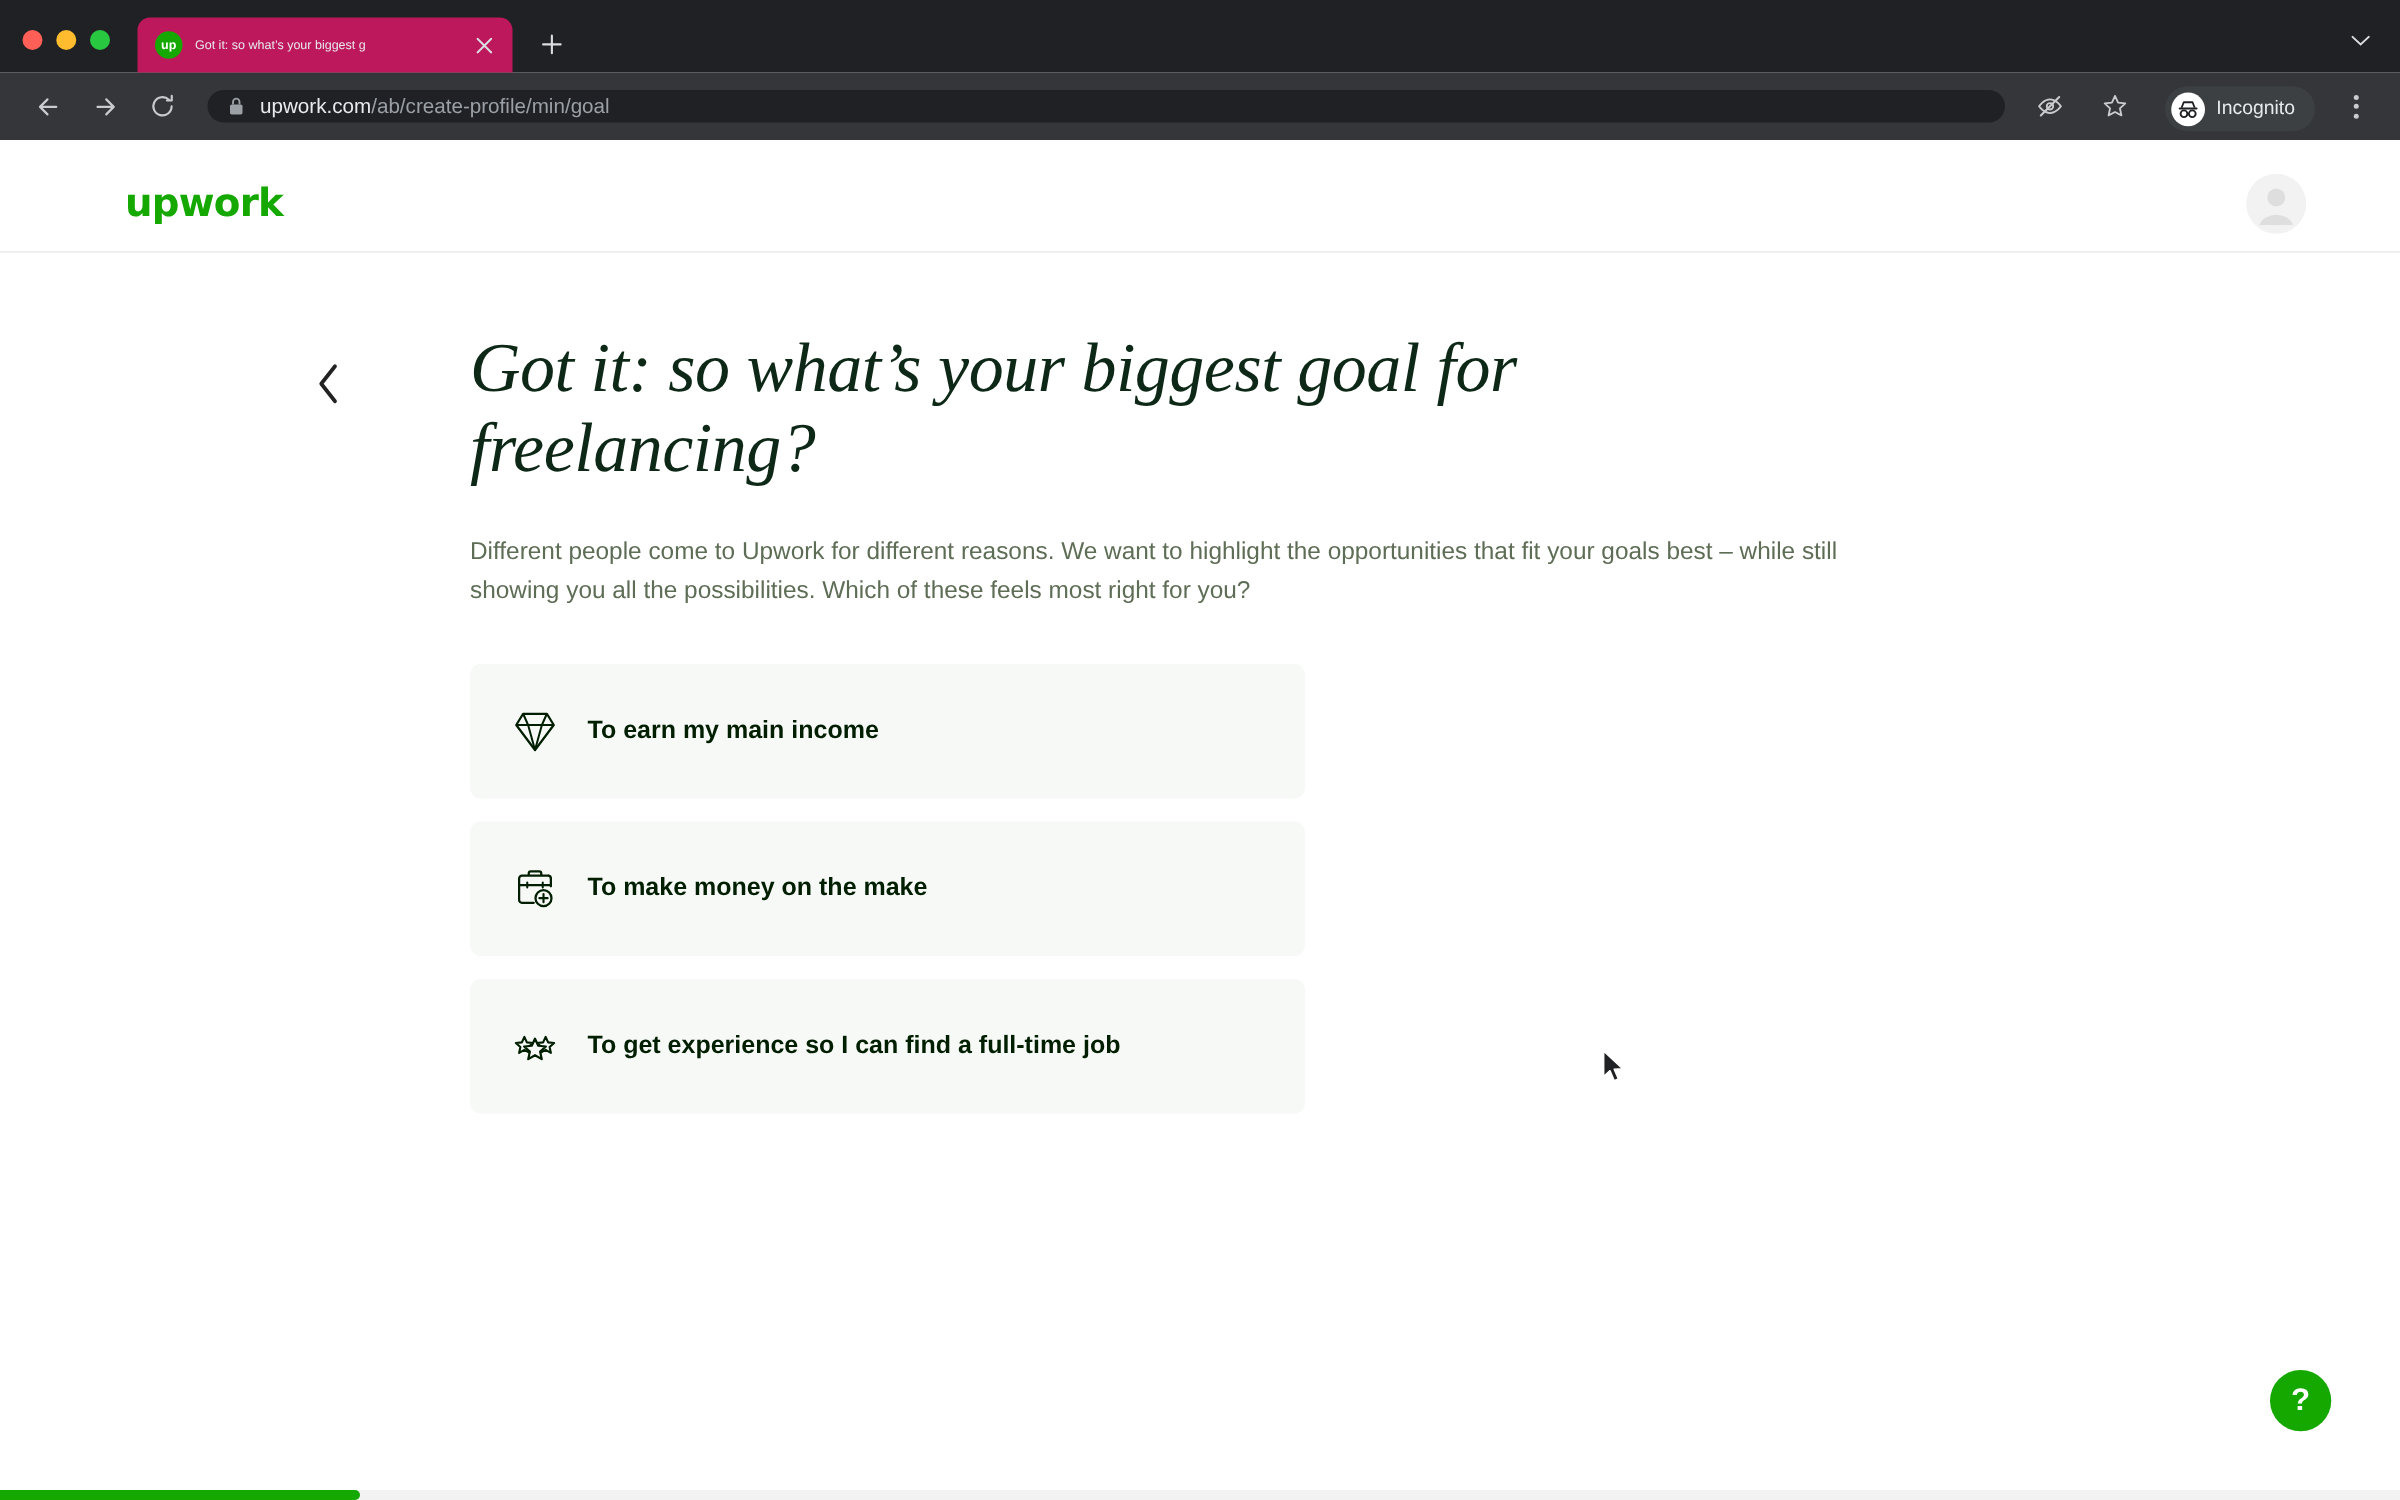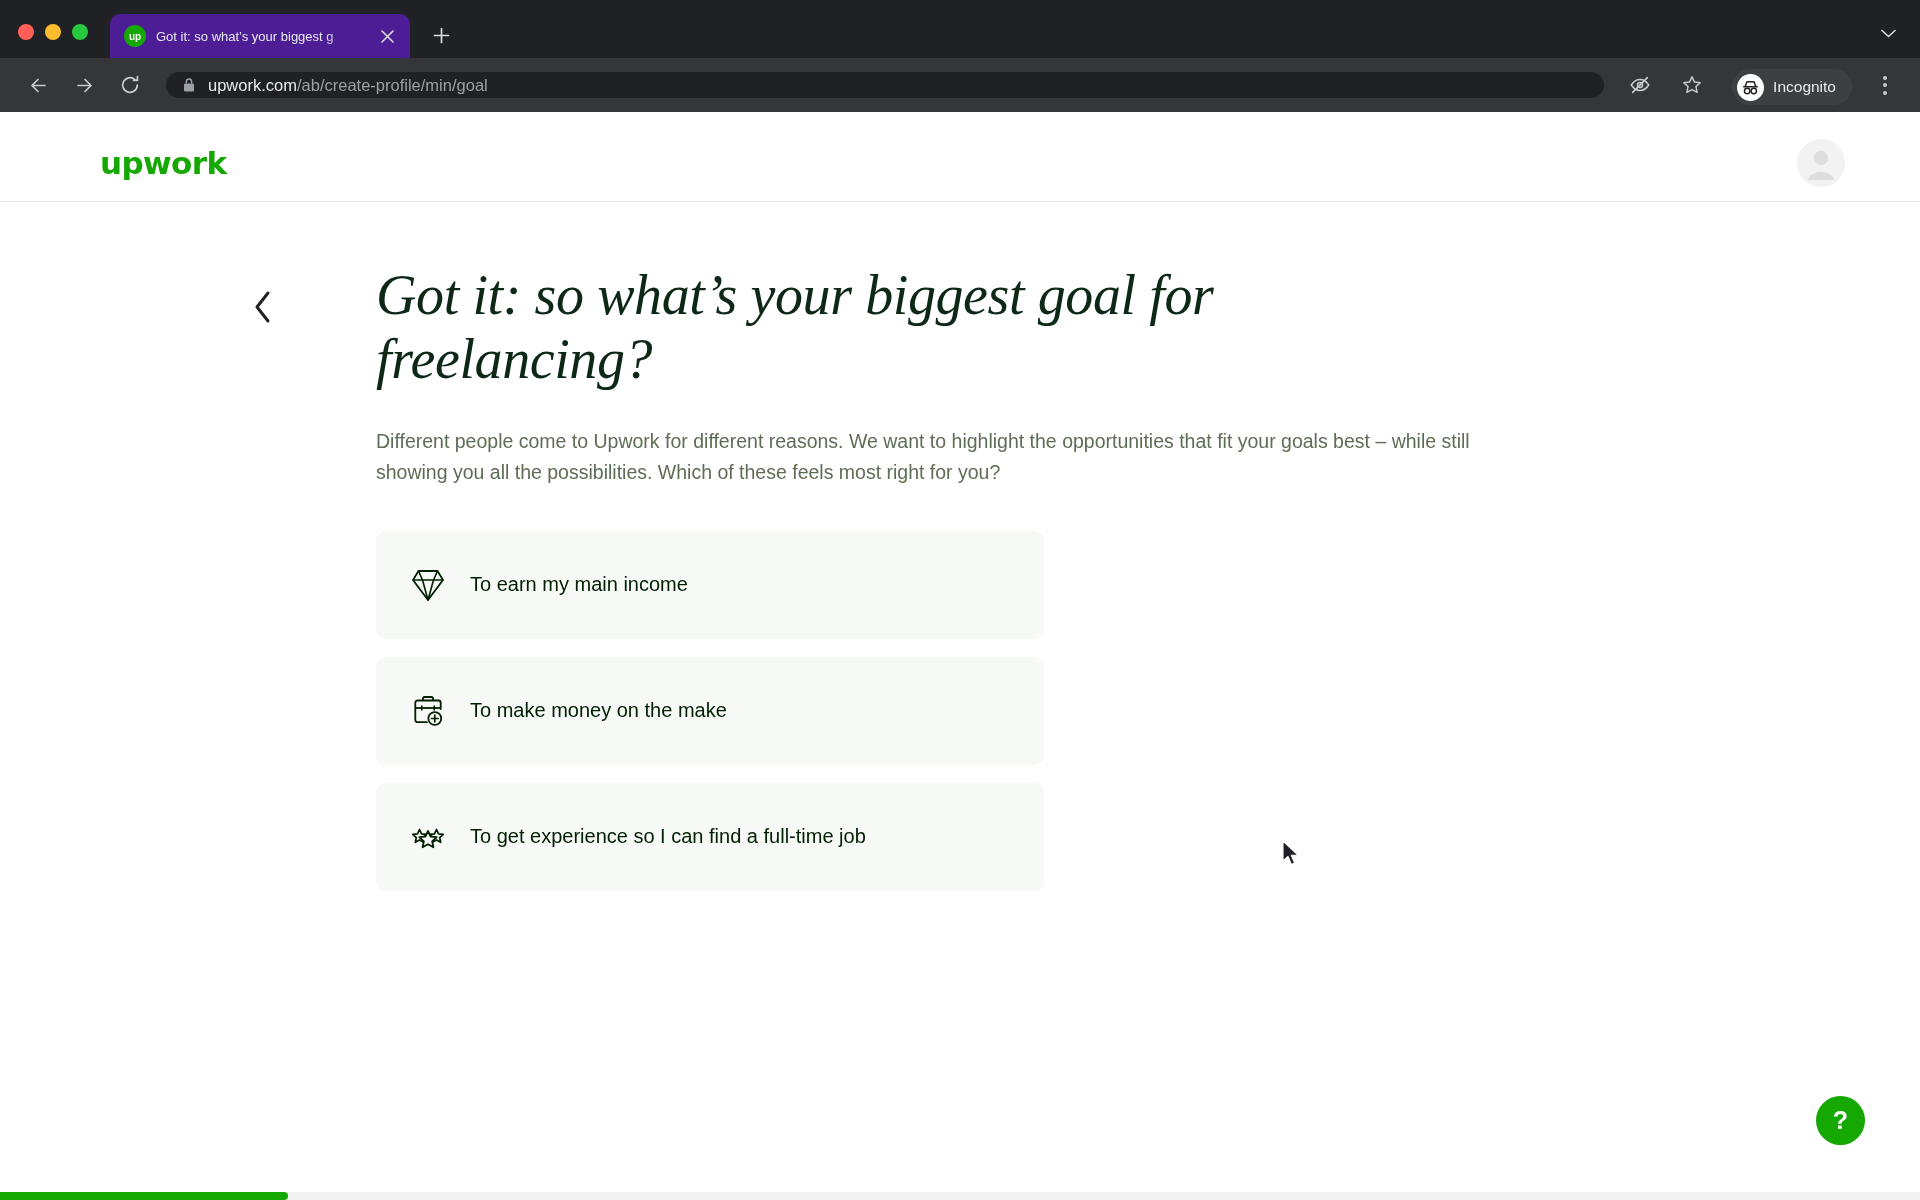--- a/index.html
+++ b/index.html
@@ -23,40 +23,40 @@
     flex: none;
   }
   .traffic { display: flex; align-items: center; gap: 11px; padding-bottom: 18px; padding-right: 22px; }
   .dot { width: 16px; height: 16px; border-radius: 50%; }
   .dot.red { background: #ff5f57; }
   .dot.yellow { background: #febc2e; }
   .dot.green { background: #28c840; }
 
   .tab {
     height: 44px;
-    background: #4c1d95;
+    background: #be185d;
     border-radius: 10px 10px 0 0;
     display: flex;
     align-items: center;
     padding: 0 12px 0 14px;
     min-width: 300px;
     max-width: 300px;
     gap: 10px;
     position: relative;
   }
   .tab-favicon {
     width: 22px; height: 22px; border-radius: 50%;
     background: #14a800;
     display: flex; align-items: center; justify-content: center;
     font-size: 10px; color: #fff; font-weight: bold;
     flex: none;
   }
   .tab-title {
     color: #e8eaed;
-    font-size: 13px;
+    font-size: 10px;
     white-space: nowrap;
     overflow: hidden;
     flex: 1;
     -webkit-mask-image: linear-gradient(to right, #000 80%, transparent 97%);
     mask-image: linear-gradient(to right, #000 80%, transparent 97%);
   }
   .tab-close {
     width: 22px; height: 22px; flex: none;
     display: flex; align-items: center; justify-content: center;
     color: #dadce0; font-size: 18px; line-height: 1;
@@ -174,21 +174,21 @@
   }
 
   p.sub {
     margin-top: 34px;
     font-size: 19.5px;
     line-height: 1.62;
     color: #5e6d55;
     max-width: 1110px;
   }
 
-  .options { margin-top: 42px; display: flex; flex-direction: column; gap: 18px; width: 668px; }
+  .options { margin-top: 42px; display: flex; flex-direction: column; gap: 18px; width: 668px; font-weight: bold; }
   .option-card {
     height: 108px;
     background: #f7f9f7;
     border-radius: 9px;
     display: flex;
     align-items: center;
     padding: 0 40px 0 32px;
     gap: 22px;
   }
   .option-icon { width: 40px; height: 40px; flex: none; display: flex; align-items: center; justify-content: center; }

